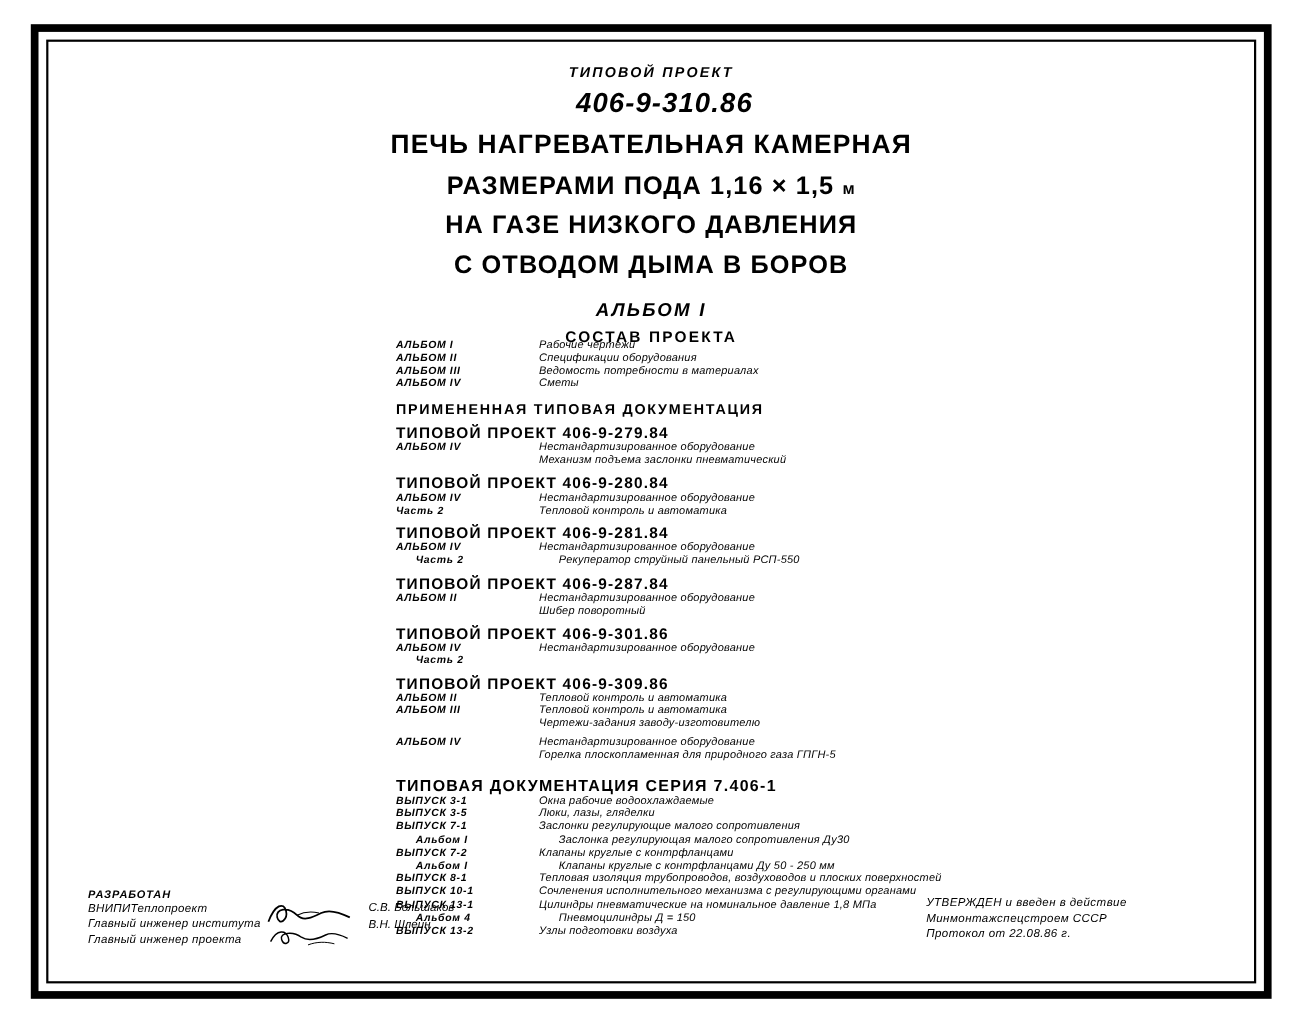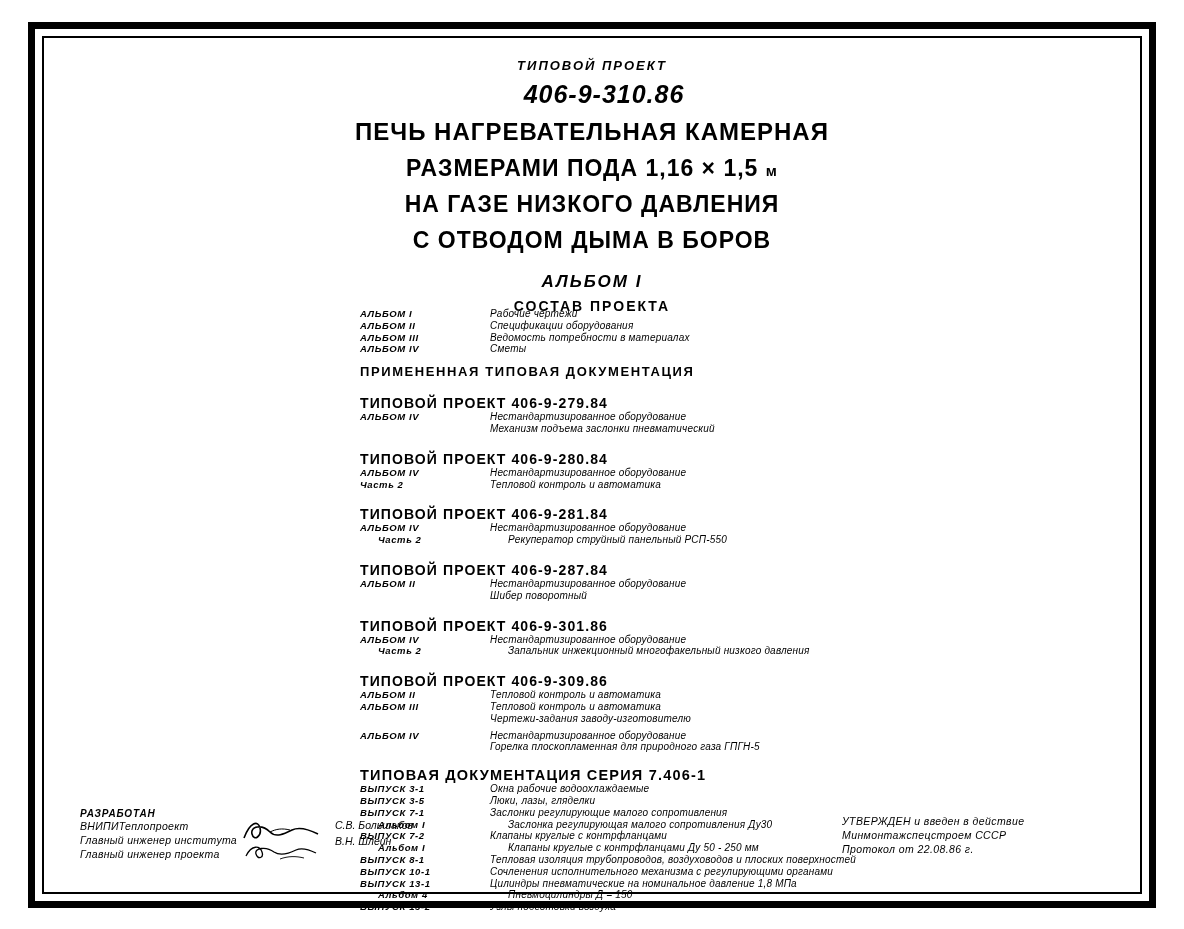--- a/index.html
+++ b/index.html
@@ -141,21 +141,21 @@
   .hdr-applied {
     font-weight: bold;
     font-size: 13px;
     letter-spacing: 1.6px;
     margin: 9px 0 3px 0;
   }
   .grp-title {
     font-weight: bold;
     font-size: 14px;
     letter-spacing: 1.1px;
-    margin-top: 16px;
+    margin-top: 6px;
   }
   .series-title {
     font-weight: bold;
     font-size: 14.5px;
     letter-spacing: 1.2px;
     margin-top: 14px;
   }
   .gap { height: 5px; }
 
   
@@ -285,21 +285,20 @@
         <div class="c2 txt-sm">Шибер  поворотный</div>
       </div>
 
       <div class="grp-title">ТИПОВОЙ   ПРОЕКТ   406-9-301.86</div>
       <div class="row">
         <div class="c1 lbl-album">АЛЬБОМ IV</div>
         <div class="c2 txt-sm">Нестандартизированное  оборудование</div>
       </div>
       <div class="row">
         <div class="c1 lbl-album ind">Часть 2</div>
-        <div class="c2 txt-sm">Запальник инжекционный  многофакельный  низкого давления</div>
       </div>
 
       <div class="grp-title">ТИПОВОЙ   ПРОЕКТ   406-9-309.86</div>
       <div class="row">
         <div class="c1 lbl-album">АЛЬБОМ II</div>
         <div class="c2 txt-sm">Тепловой  контроль  и  автоматика</div>
       </div>
       <div class="row">
         <div class="c1 lbl-album">АЛЬБОМ III</div>
         <div class="c2 txt-sm">Тепловой  контроль  и  автоматика</div>

